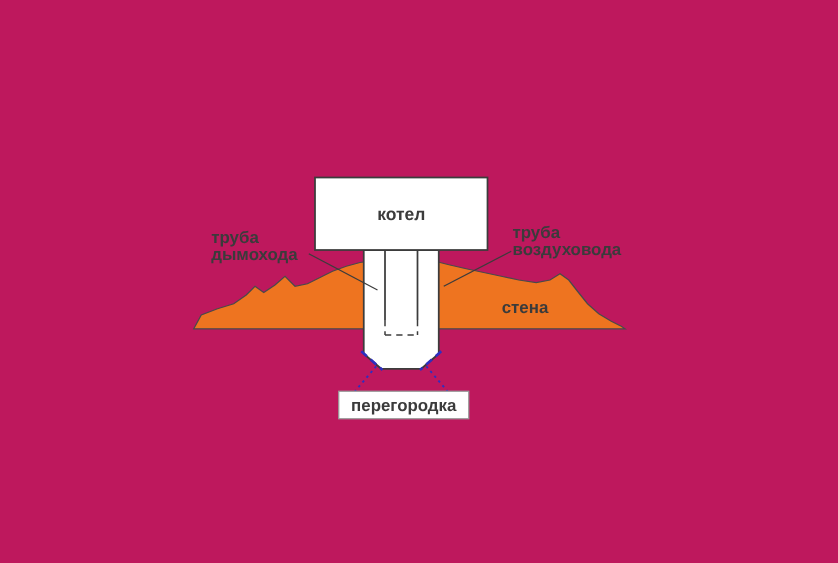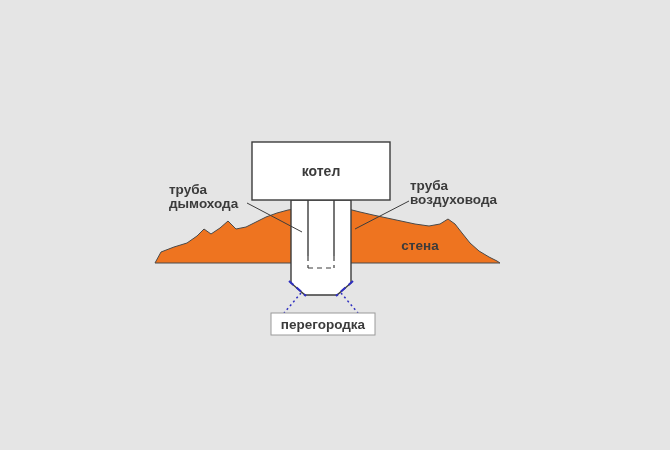--- a/index.html
+++ b/index.html
@@ -5,21 +5,21 @@
   html, body {
     margin: 0;
     padding: 0;
     background: #ffffff;
     font-family: "Liberation Sans", sans-serif;
   }
   .canvas {
     position: relative;
     width: 670px;
     height: 450px;
-    background: #e5e5e5;
+    background: #be185d;
     overflow: hidden;
   }
   svg text {
     font-family: "Liberation Sans", "DejaVu Sans", sans-serif;
     font-weight: bold;
     fill: var(--text, #3b3b3b);
   }
   .label { font-size: 13.5px; }
   .label-lg { font-size: 14px; }
 </style>

